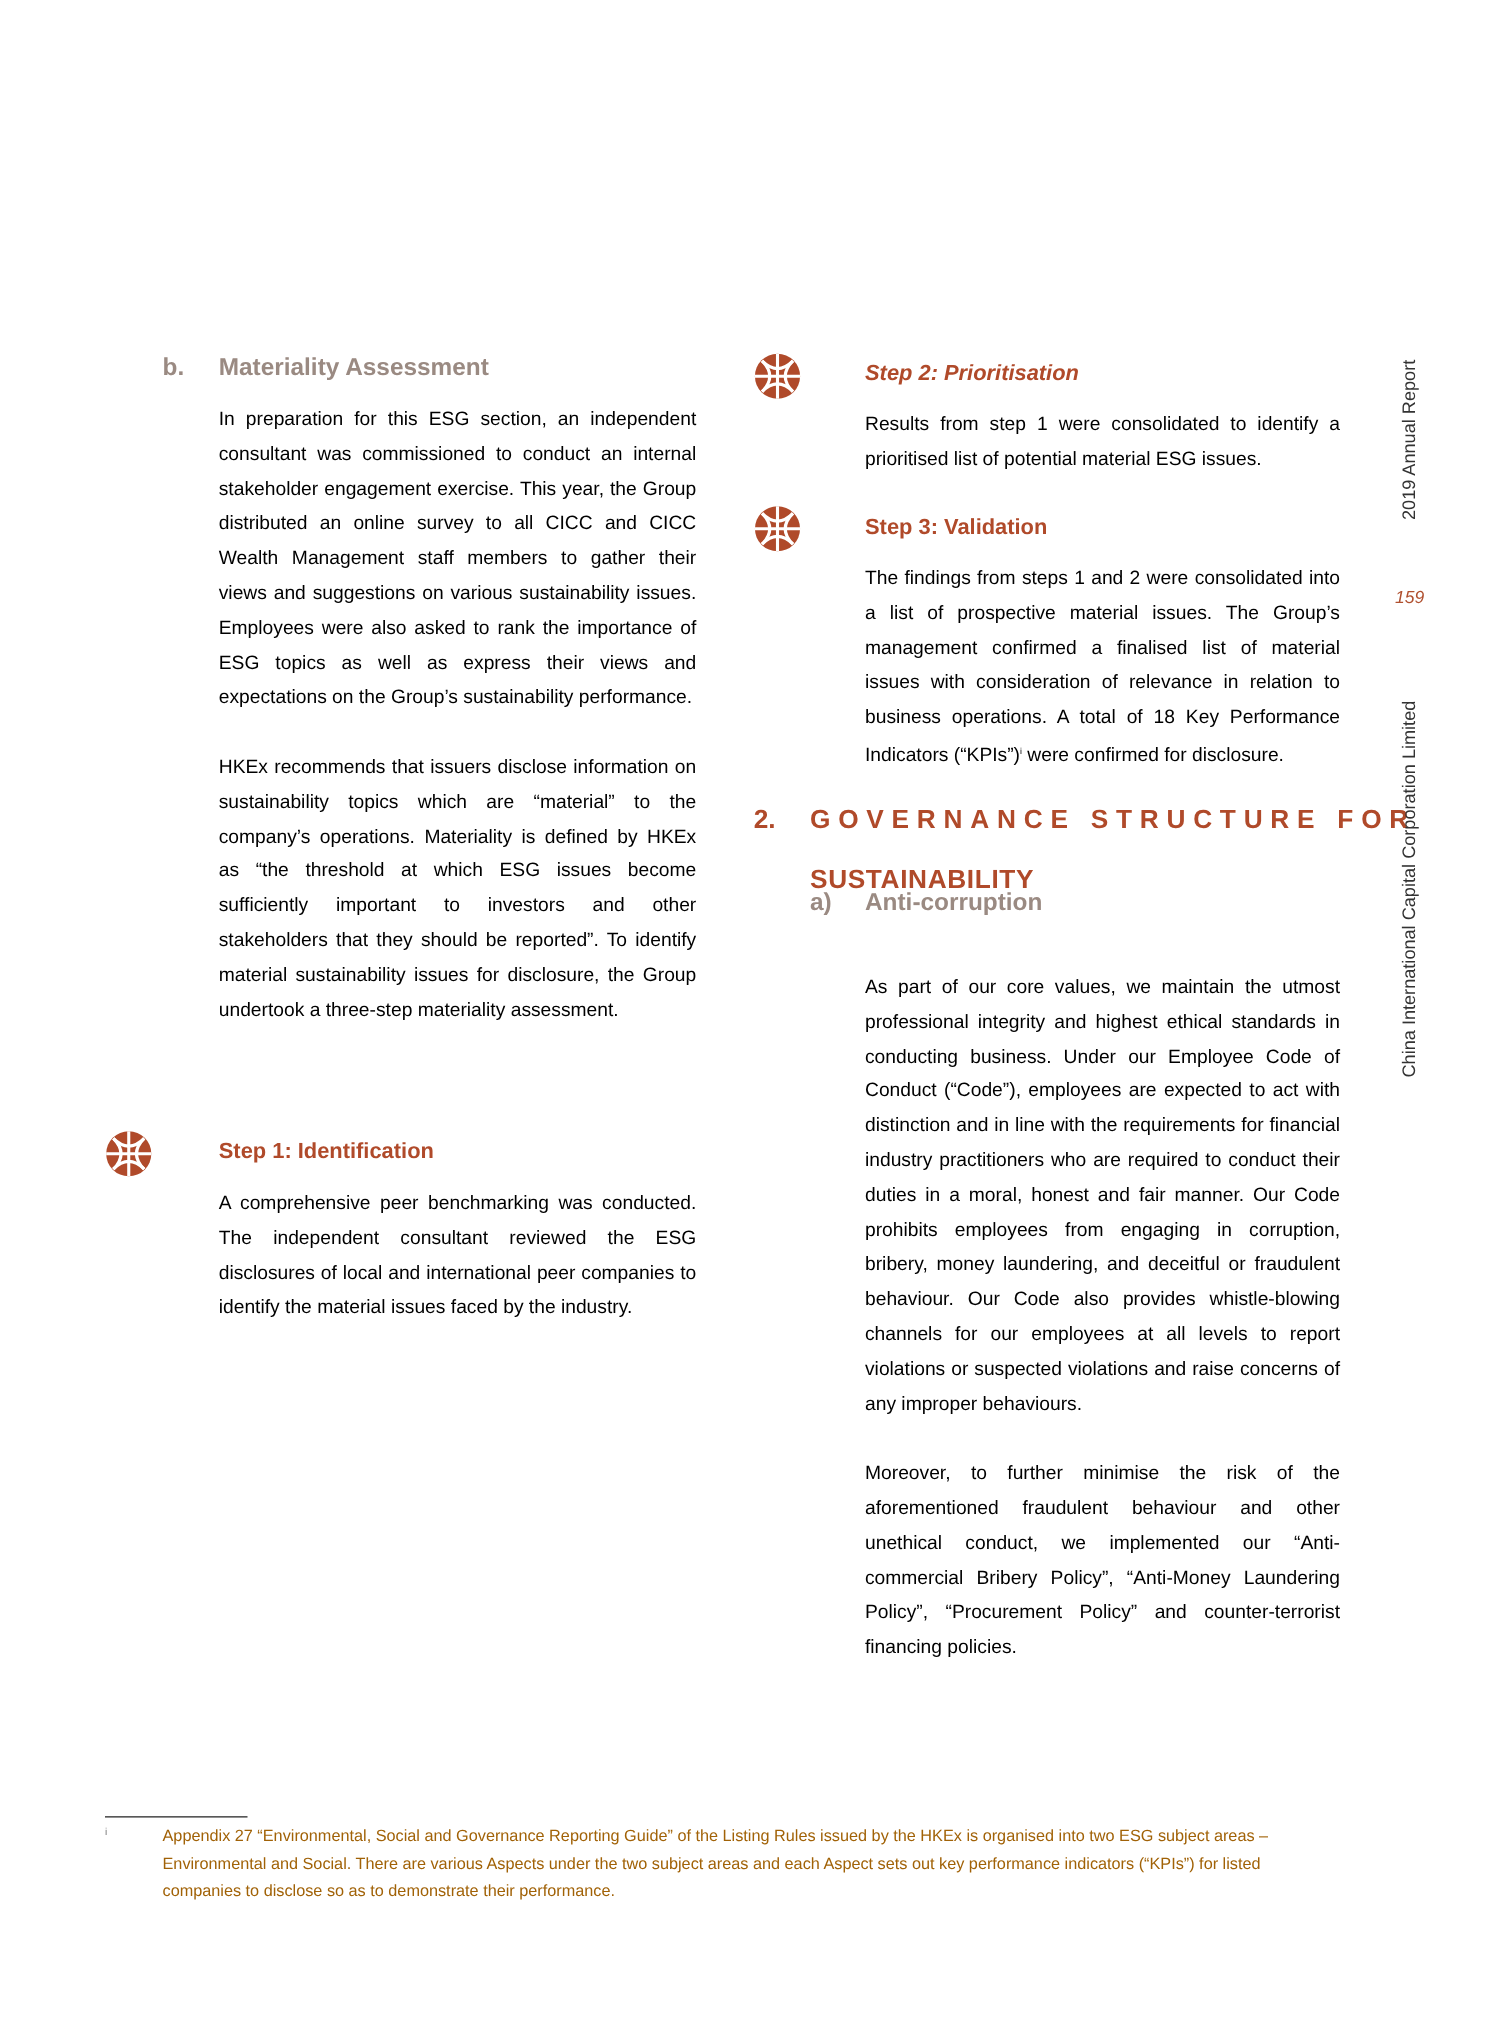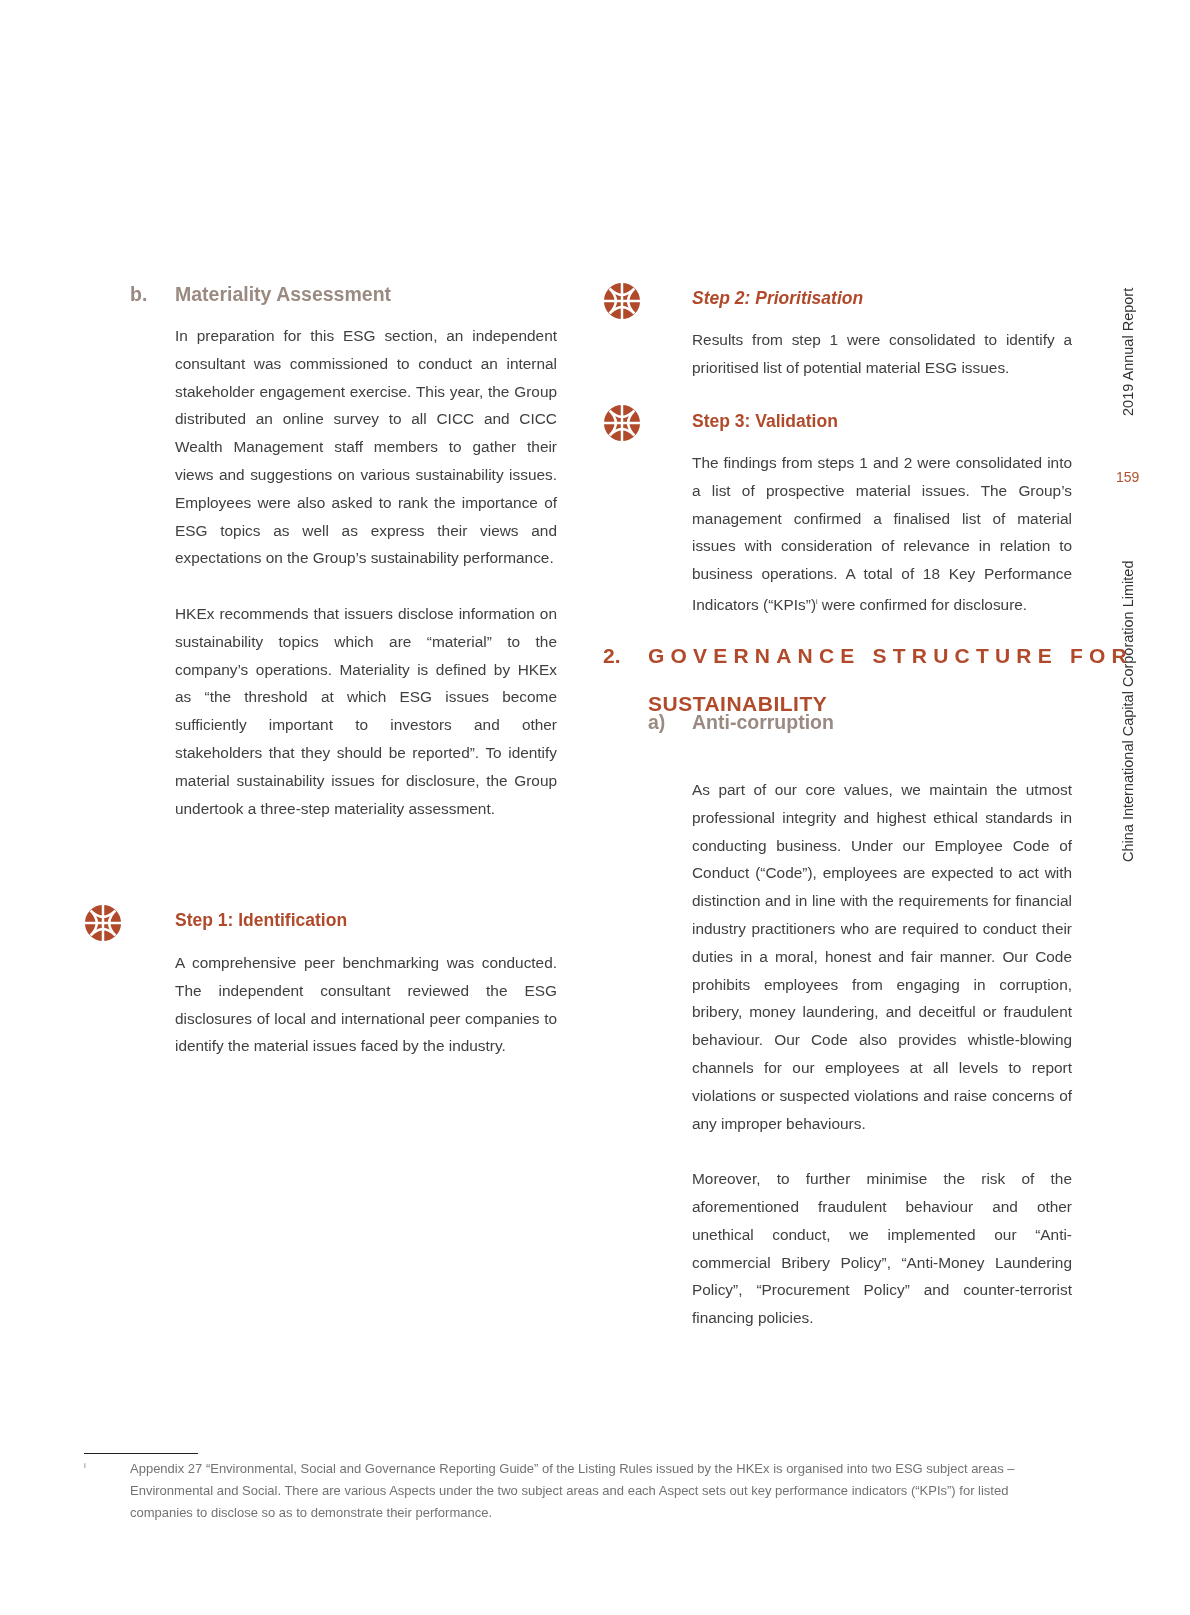--- a/index.html
+++ b/index.html
@@ -1,30 +1,30 @@
 <!DOCTYPE html>
 <html><head>
 <meta charset="utf-8">
 <style>
   html, body { margin:0; padding:0; background:#ffffff; }
   body { width:1190px; height:1615px; position:relative; overflow:hidden;
          font-family:"Liberation Sans", sans-serif; color:#3a3a3a; }
   .abs { position:absolute; }
-  .body-text { font-size:15.4px; line-height:27.8px; text-align:justify; color:#404040;
+  .body-text { font-size:15.4px; line-height:27.8px; text-align:justify; color:#000000;
                font-family:"Liberation Sans", sans-serif; }
   .body-text p { margin:0 0 27.8px 0; }
   .h-sub { font-weight:bold; font-size:19.5px; color:#9a8a82; }
   .h-step { font-weight:bold; font-size:17.5px; color:#b04a2a; }
   .h-sec { font-weight:bold; font-size:21px; color:#b04a2a; letter-spacing:6.2px; line-height:28px; }
   .h-sec .l2 { letter-spacing:0.5px;margin-top:20px; }
   .icon { width:38px; height:38px; }
   .side { position:absolute; font-size:14.5px; color:#333; white-space:nowrap;
           transform-origin:left top; transform:rotate(-90deg); }
-  .pagenum { color:#b0502f; font-size:14px; }
-  .footnote { font-size:13px; line-height:22px; color:#737373; }
+  .pagenum { color:#b0502f; font-size:14px;font-style:italic; }
+  .footnote { font-size:13px; line-height:22px; color:#a16207; }
 </style>
 </head>
 <body>
 
 <svg width="0" height="0" style="position:absolute">
   <defs>
     <symbol id="ball" viewBox="0 0 40 40">
       <circle cx="20" cy="20" r="19" fill="#b04a2a"></circle>
       <g stroke="#ffffff" stroke-width="2.6" fill="none">
         <line x1="20" y1="1" x2="20" y2="39"></line>

